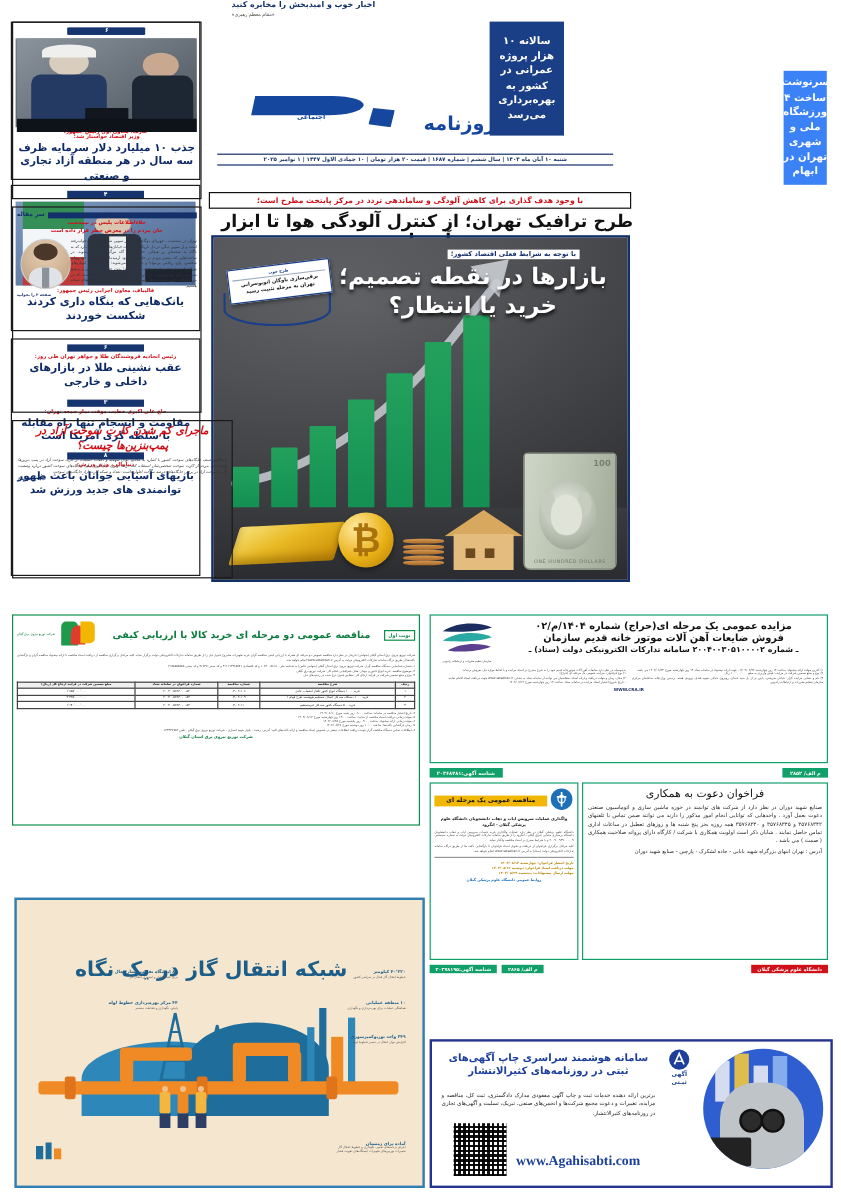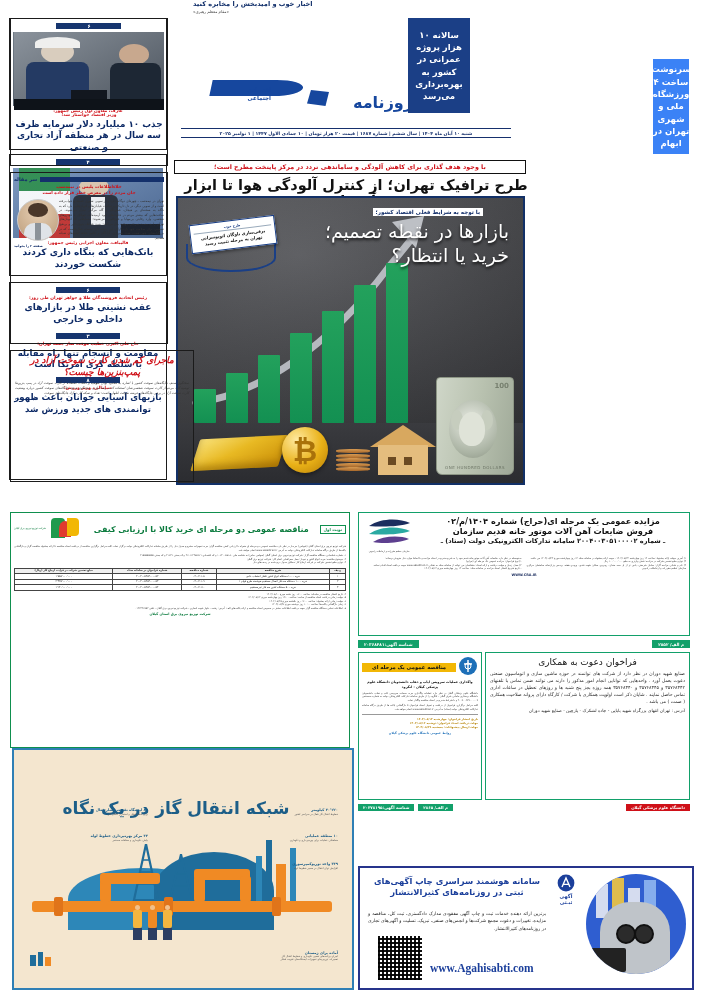--- a/index.html
+++ b/index.html
@@ -66,21 +66,21 @@
      background:linear-gradient(100deg,#cfd6c8,#b9c2b0 50%,#9fa998);overflow:hidden;border:1px solid #8d9685;}
   .bill .oval{position:absolute;left:12px;top:22px;width:48px;height:58px;border-radius:50%;
      background:radial-gradient(circle at 45% 38%,#e9ece4,#aab3a3 70%,#8b9384);}
   .bill .face{position:absolute;left:22px;top:34px;width:26px;height:34px;border-radius:50% 50% 45% 45%;background:#dfe3d8;}
   .bill .hairl{position:absolute;left:14px;top:32px;width:12px;height:20px;border-radius:50%;background:#c6cdbe;}
   .bill .hairr{position:absolute;left:44px;top:32px;width:12px;height:20px;border-radius:50%;background:#c6cdbe;}
   .bill .txt{position:absolute;left:0;right:0;bottom:4px;text-align:center;font-size:4px;color:#6d7566;letter-spacing:.5px;}
   .bill .corner{position:absolute;right:4px;top:4px;font-size:7px;color:#77806f;font-weight:bold;}
 
   .herokicker{position:absolute;right:40px;top:10px;background:#fff;border:0;color:#14306b;font-size:5.6px;font-weight:bold;padding:1px 3px;}
-  .heroheadline{position:absolute;right:14px;top:22px;width:230px;text-align:right;color:#fff;font-weight:normal;font-size:19px;line-height:1.25;
+  .heroheadline{position:absolute;right:14px;top:22px;width:230px;text-align:center;color:#fff;font-weight:bold;font-size:19px;line-height:1.25;
      text-shadow:0 2px 3px rgba(0,0,0,.75);margin-left:40px;}
   .sticker{position:absolute;left:12px;top:22px;width:78px;background:#fff;border:1px solid #1a3f86;transform:rotate(-7deg);
      padding:3px 3px 4px;box-shadow:1px 2px 3px rgba(0,0,0,.35);}
   .sticker .s1{font-size:3.4px;color:#1a3f86;text-align:center;font-weight:bold;border-bottom:.5px solid #9ab;padding-bottom:1px;}
   .sticker .s2{font-size:4.3px;color:#111;text-align:center;line-height:1.45;margin-top:1.5px;font-weight:bold;}
   .stickerarc{position:absolute;left:8px;top:46px;width:86px;height:26px;border:2px solid #1a3f86;border-top:none;border-radius:0 0 50% 50%;}
 
   .qr{background:
       repeating-linear-gradient(90deg,#111 0 2px,#fff 2px 4px),
       repeating-linear-gradient(0deg,#111 0 2px,#fff 2px 4px);
@@ -278,21 +278,21 @@
       <div style="text-align:left;font-size:3.2px;font-weight:bold;color:#14306b;margin-top:1px;">صفحه ۲ را بخوانید</div>
     </div>
   </div>
 
   <div class="bx bdr" style="left:10px;top:350px;width:184px;height:132px;padding:4px;font-style:italic;">
     <div style="font-size:9px;font-weight:bold;color:#cf1018;text-align:center;line-height:1.3;">ماجرای کم شدن کارت سوخت آزاد در پمپ‌بنزین‌ها چیست؟</div>
     <div class="tinytext" style="margin-top:3px;">سخنگوی صنف جایگاه‌های سوخت کشور با اشاره به محدود بودن سهمیه و دفعات استفاده از کارت سوخت آزاد در پمپ بنزین‌ها توصیه کرد مردم از کارت سوخت شخصی‌شان استفاده کنند. رضا نوازی، سخنگوی صنف جایگاه‌های سوخت کشور درباره وضعیت کارت سوخت آزاد در برخی جایگاه‌های عرضه سوخت اظهار داشت: تعداد و شبکه کارت آزاد جایگاه‌های سوخت</div>
     <div style="text-align:left;font-size:3.2px;font-weight:bold;color:#14306b;margin-top:2px;">ادامه در صفحه ۳</div>
   </div>
 
-  <div class="bx" style="left:10px;top:512px;width:340px;height:236px;border:1.5px solid #0f8f4e;background:#fff;padding:3px;">
+  <div class="bx" style="left:10px;top:512px;width:340px;height:176px;border:1.5px solid #0f8f4e;background:#fff;padding:3px;">
     <div style="display:flex;align-items:center;gap:3px;">
       <div style="border:.6px solid #0f8f4e;font-size:4px;font-weight:bold;color:#0f8f4e;padding:1px 3px;">نوبت اول</div>
       <div style="flex:1;text-align:center;font-size:8px;font-weight:bold;color:#0b7b3e;">مناقصه عمومی دو مرحله ای  خرید کالا با ارزیابی کیفی</div>
       <div style="width:34px;height:26px;position:relative;">
         <div style="position:absolute;left:2px;top:2px;width:14px;height:20px;background:#1f9a4d;border-radius:4px 4px 0 0;"></div>
         <div style="position:absolute;left:10px;top:5px;width:12px;height:16px;background:#e03b2f;border-radius:50% 50% 0 0;"></div>
         <div style="position:absolute;left:18px;top:2px;width:12px;height:18px;background:#f2b705;border-radius:0 4px 4px 0;"></div>
       </div>
       <div style="font-size:2.6px;color:#0b7b3e;text-align:center;line-height:1.2;width:32px;">شرکت توزیع نیروی برق گیلان</div>
     </div>

